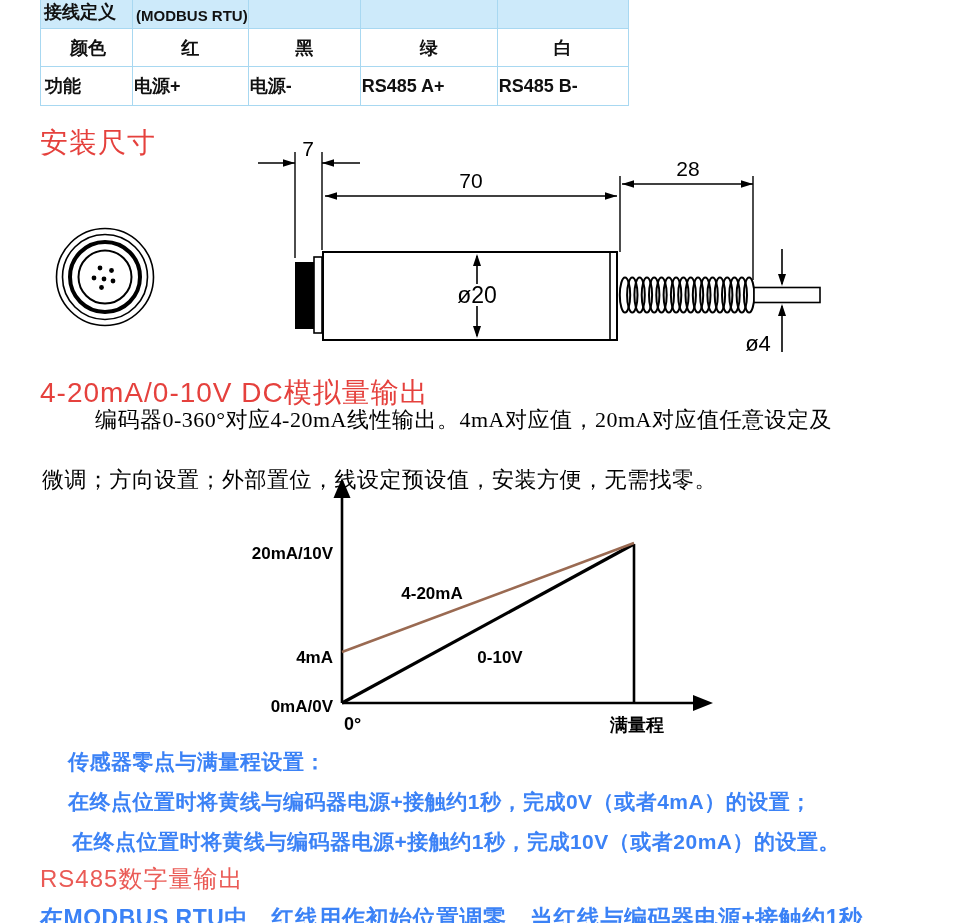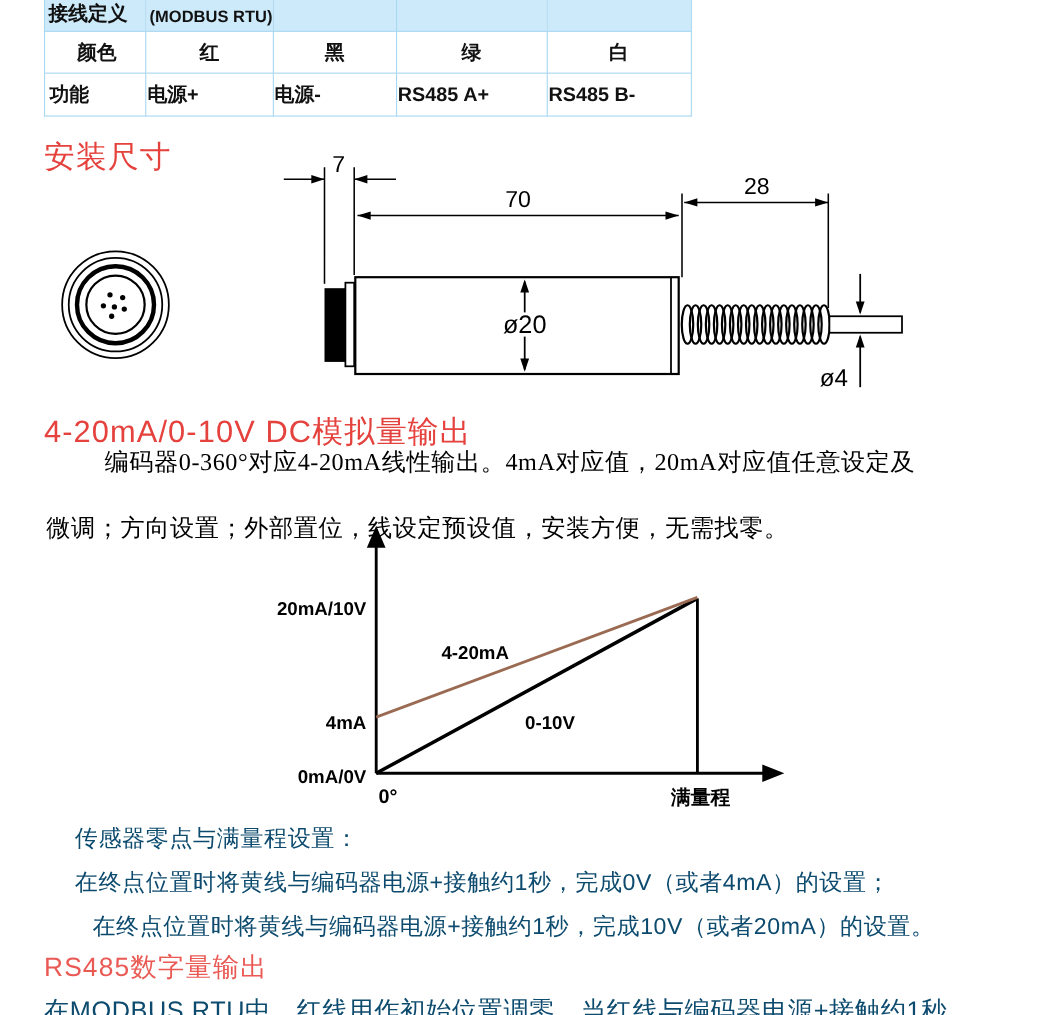--- a/index.html
+++ b/index.html
@@ -23,24 +23,24 @@
   
   .red-heading{position:absolute;color:#e5413d;letter-spacing:1px;}
   #h-mounting{left:40px;top:124px;font-size:28px;}
   #h-analog{left:40px;top:374px;font-size:28px;}
   #h-rs485{left:40px;top:863px;font-size:24px;color:#ea5a55;}
   
   .serif-par{position:absolute;font-family:Liberation Serif, serif;font-size:22px;color:#000000;letter-spacing:0.5px;white-space:nowrap;}
   #par1{left:95px;top:405px;}
   #par2{left:42px;top:447px;margin-top:18px;}
   
-  .gray-line{position:absolute;font-size:21px;color:#0c4a6e;letter-spacing:0.5px;white-space:nowrap;}
+  .gray-line{position:absolute;font-size:21px;color:#3b82f6;letter-spacing:0.5px;white-space:nowrap;font-weight:bold;}
   #set1{left:68px;top:748px;}
   #set2{left:68px;top:788px;}
-  #set3{left:84px;top:828px;}
+  #set3{left:72px;top:828px;}
   #rsline{left:40px;top:903px;font-size:23px;}
   svg{position:absolute;left:0;}
   svg text{font-family:"Liberation Sans",sans-serif;fill:#000;}
   .dimtxt{font-size:21px;}
   .charttxt{font-size:17px;font-weight:bold;}
 </style>
 </head>
 <body>
 
 <table id="wiring-table">

